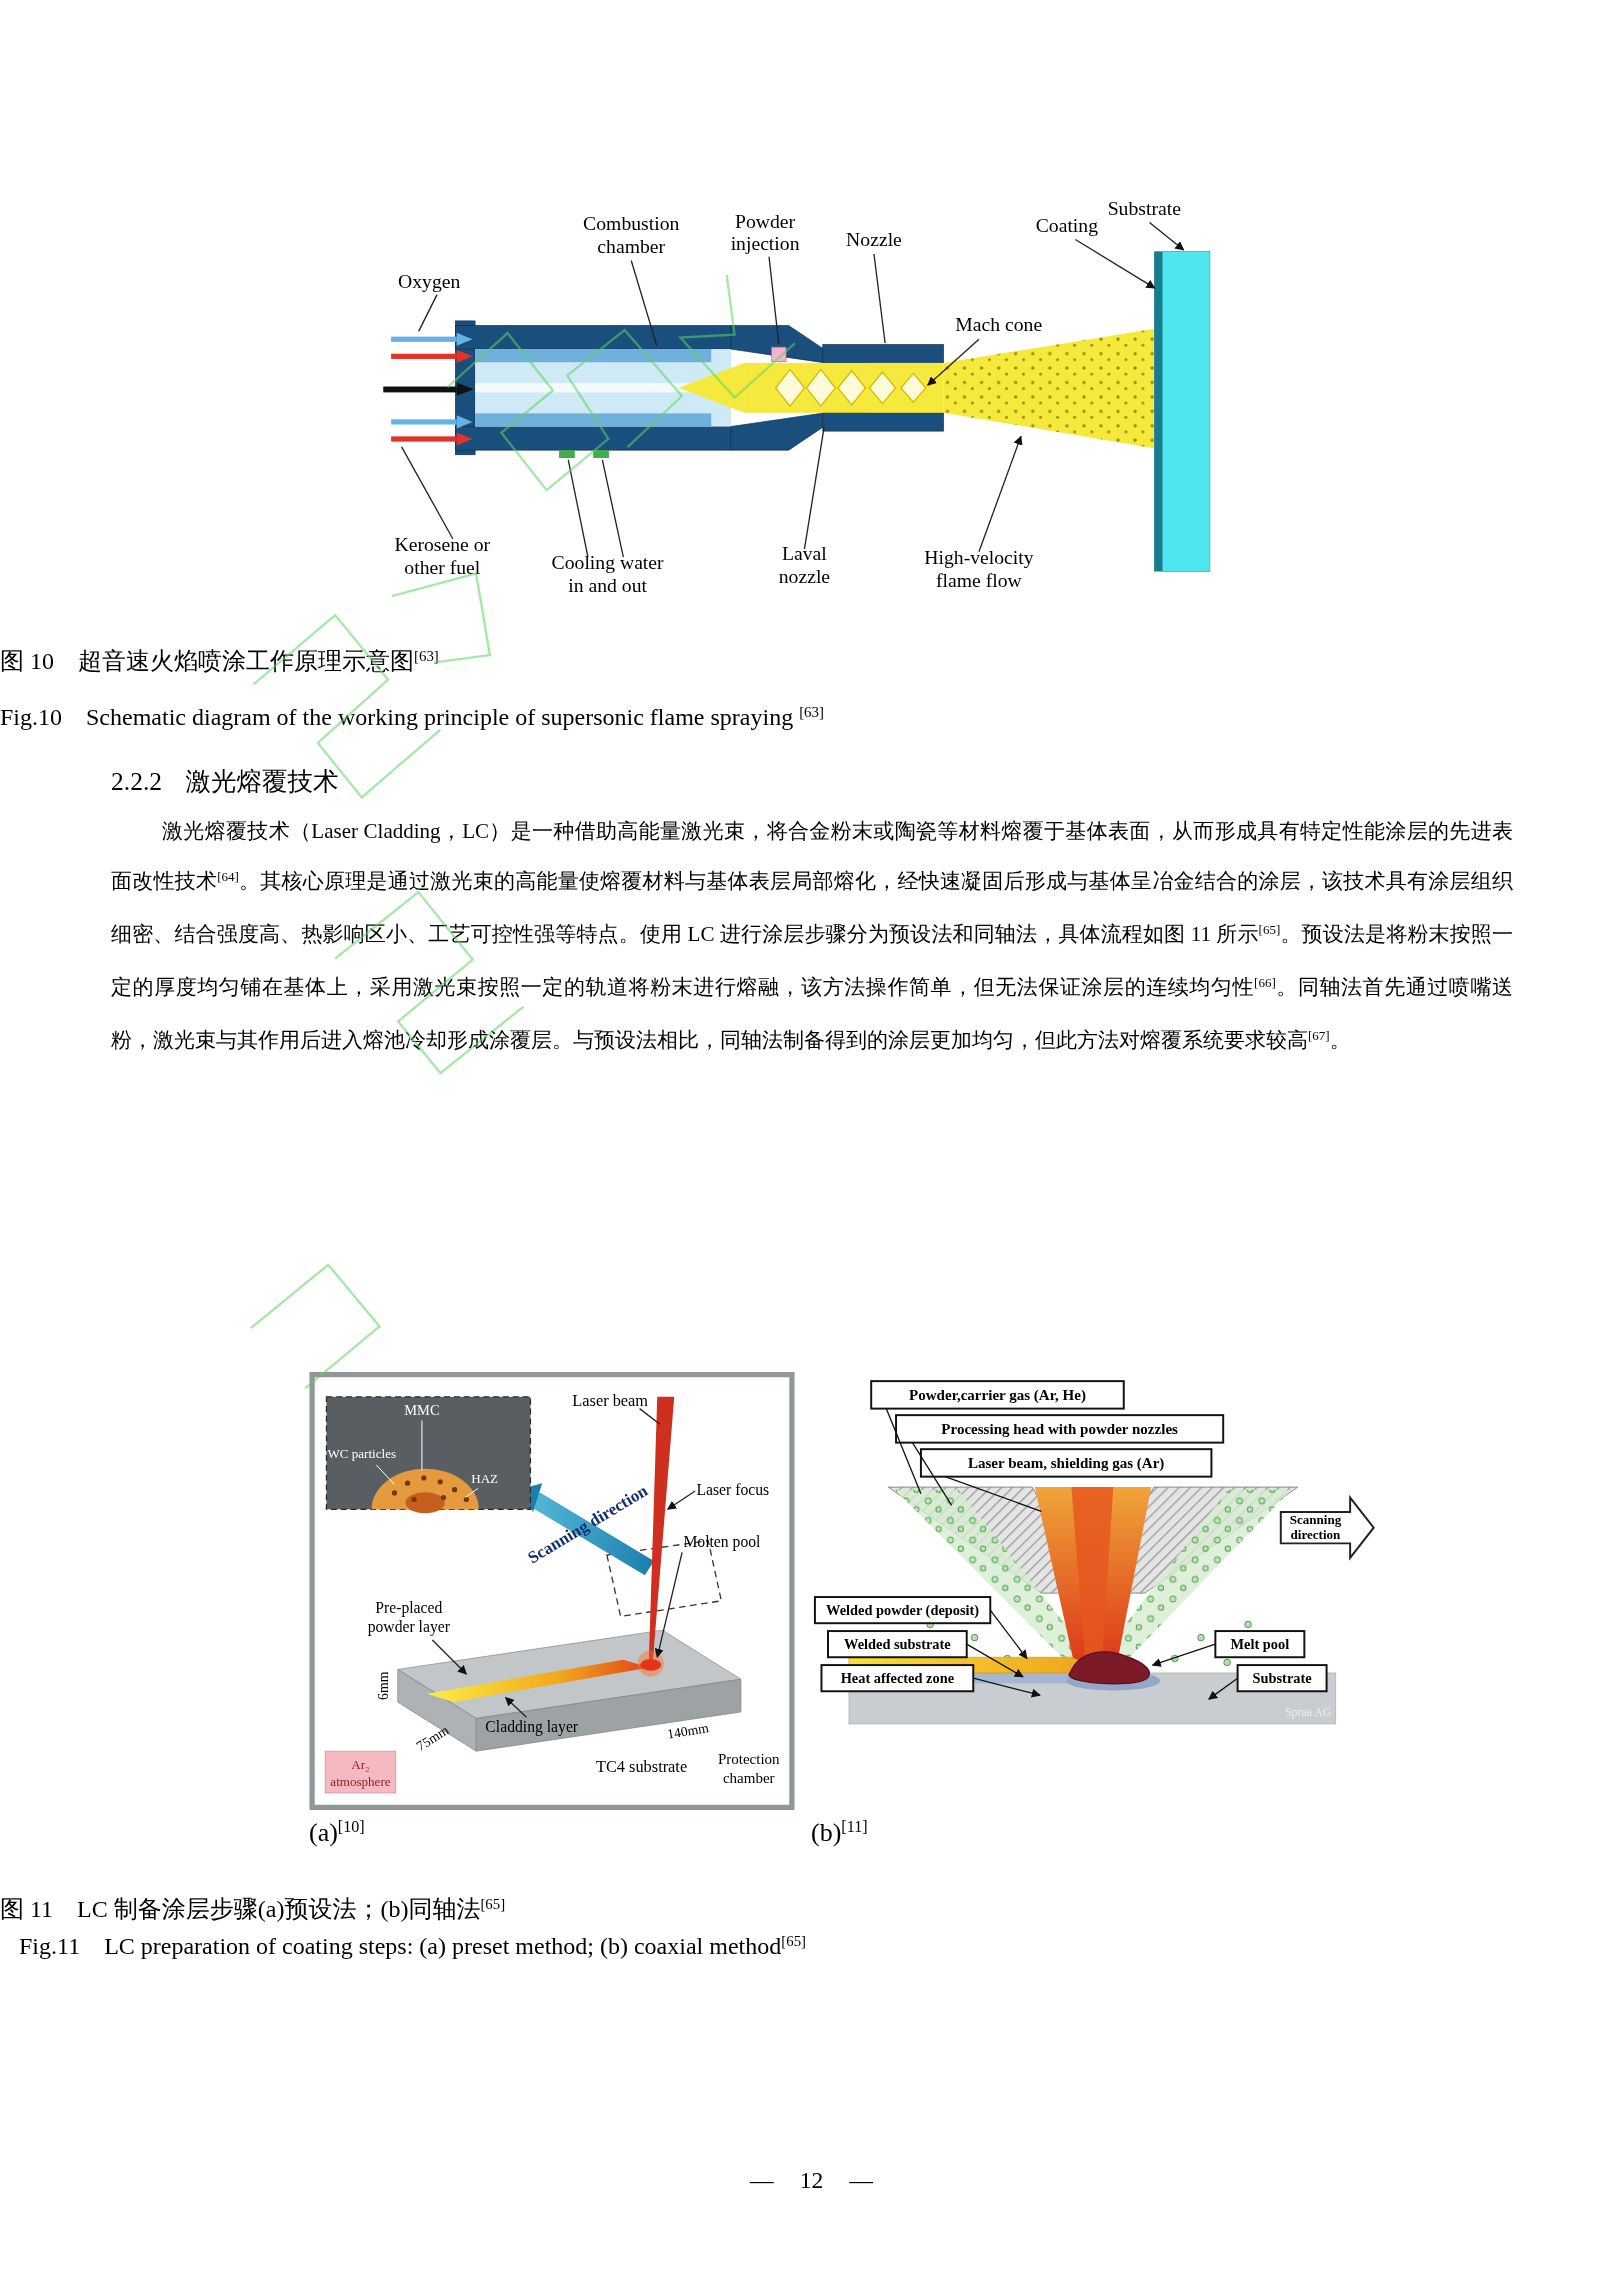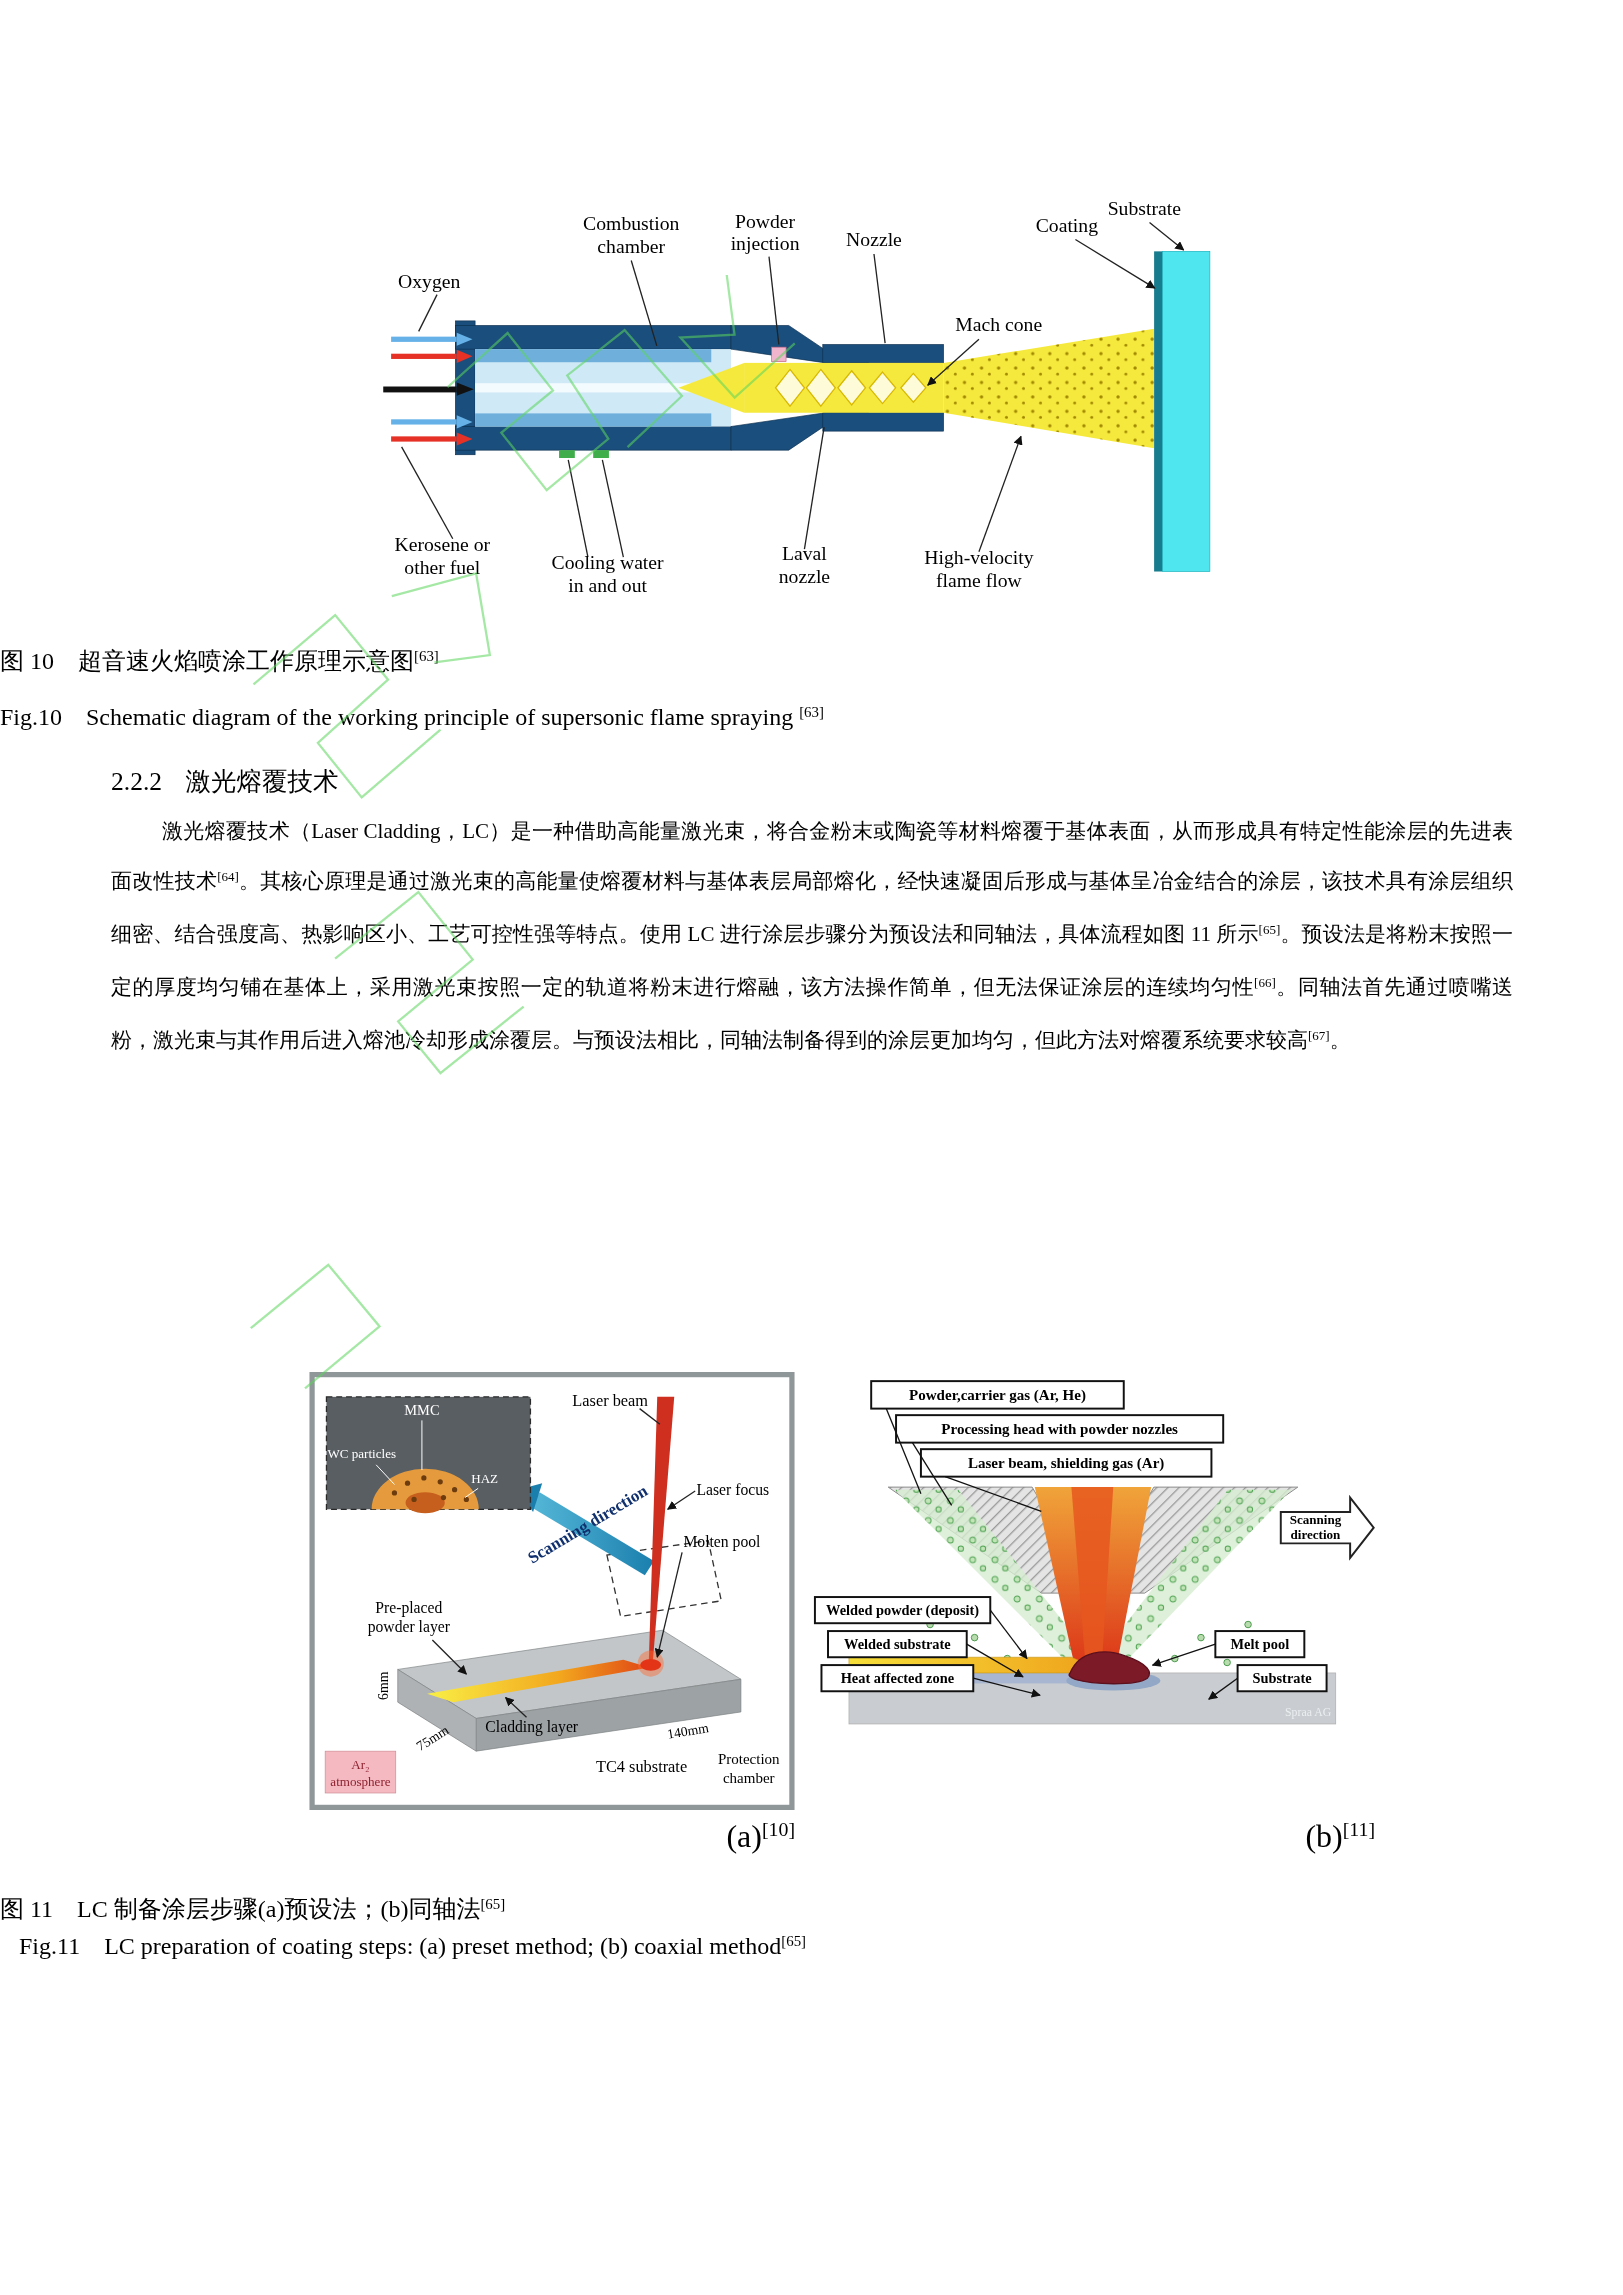--- a/index.html
+++ b/index.html
@@ -9,21 +9,21 @@
     font-family:"Liberation Serif","DejaVu Serif",serif; color:#000; overflow:hidden;
   }
   .caption { position:absolute; left:0; width:1623px; text-align:left; font-size:24px; }
   .sup { font-size:0.62em; position:relative; top:-0.55em; }
   .heading { position:absolute; left:111px; top:764px; font-size:25.5px; }
   .heading .num { margin-right:23.6px; }
   .body-para {
     position:absolute; left:111px; width:1402px; top:806px;
     font-size:21px; line-height:50px; text-align:justify; text-indent:51px;
   }
-  .figtag { position:absolute; text-align:right; font-size:32px; }
+  .figtag { position:absolute; text-align:left; font-size:26px; }
   .footer { position:absolute; left:0; width:1623px; top:2167px; text-align:center; font-size:23.6px; }
   .footer span { margin:0 13px; }
   #fig10  { position:absolute; left:363px;  top:191px;  width:854px; height:433px; }
   #fig11a { position:absolute; left:309px;  top:1372px; width:486px;  height:438px; }
   #fig11b { position:absolute; left:811px; top:1377px; width:564px;  height:427px; }
   #tag-a { left:309px;  width:486px; top:1818px; }
   #tag-b { left:811px; width:564px; top:1818px; }
   #cap10zh { top:645px; }
   #cap10en { top:701px; }
   #cap11zh { top:1873px;margin-top:20px; }
@@ -371,20 +371,23 @@
     <span>(b)</span><span class="sup">[11]</span>
   </div>
 
   <div class="caption" id="cap11zh">
     <span>图 11　LC 制备涂层步骤(a)预设法；(b)同轴法</span><span class="sup">[65]</span>
   </div>
   <div class="caption" id="cap11en">
     <span>Fig.11　LC preparation of coating steps: (a) preset method; (b) coaxial method</span><span class="sup">[65]</span>
   </div>
 
+  <div class="footer">
+    <span>—</span><span>12</span><span>—</span>
+  </div>
 
   <svg class="wm" width="720" height="1178" viewBox="0 0 1100 1800">
     <g fill="none" stroke="#5cd65c" stroke-width="3.5">
       <g transform="rotate(-28 650 180)">
         <polyline points="480,80 600,50 620,160 520,180 540,290 660,265 650,150 760,130 790,260 680,290"></polyline>
         <polyline points="820,60 950,95 905,215 830,180 860,300 980,270"></polyline>
       </g>
       <g transform="rotate(-28 300 640)">
         <polyline points="180,560 340,525 365,650 225,685 245,790 400,755"></polyline>
         <polyline points="430,540 560,570 520,690 440,660"></polyline>

